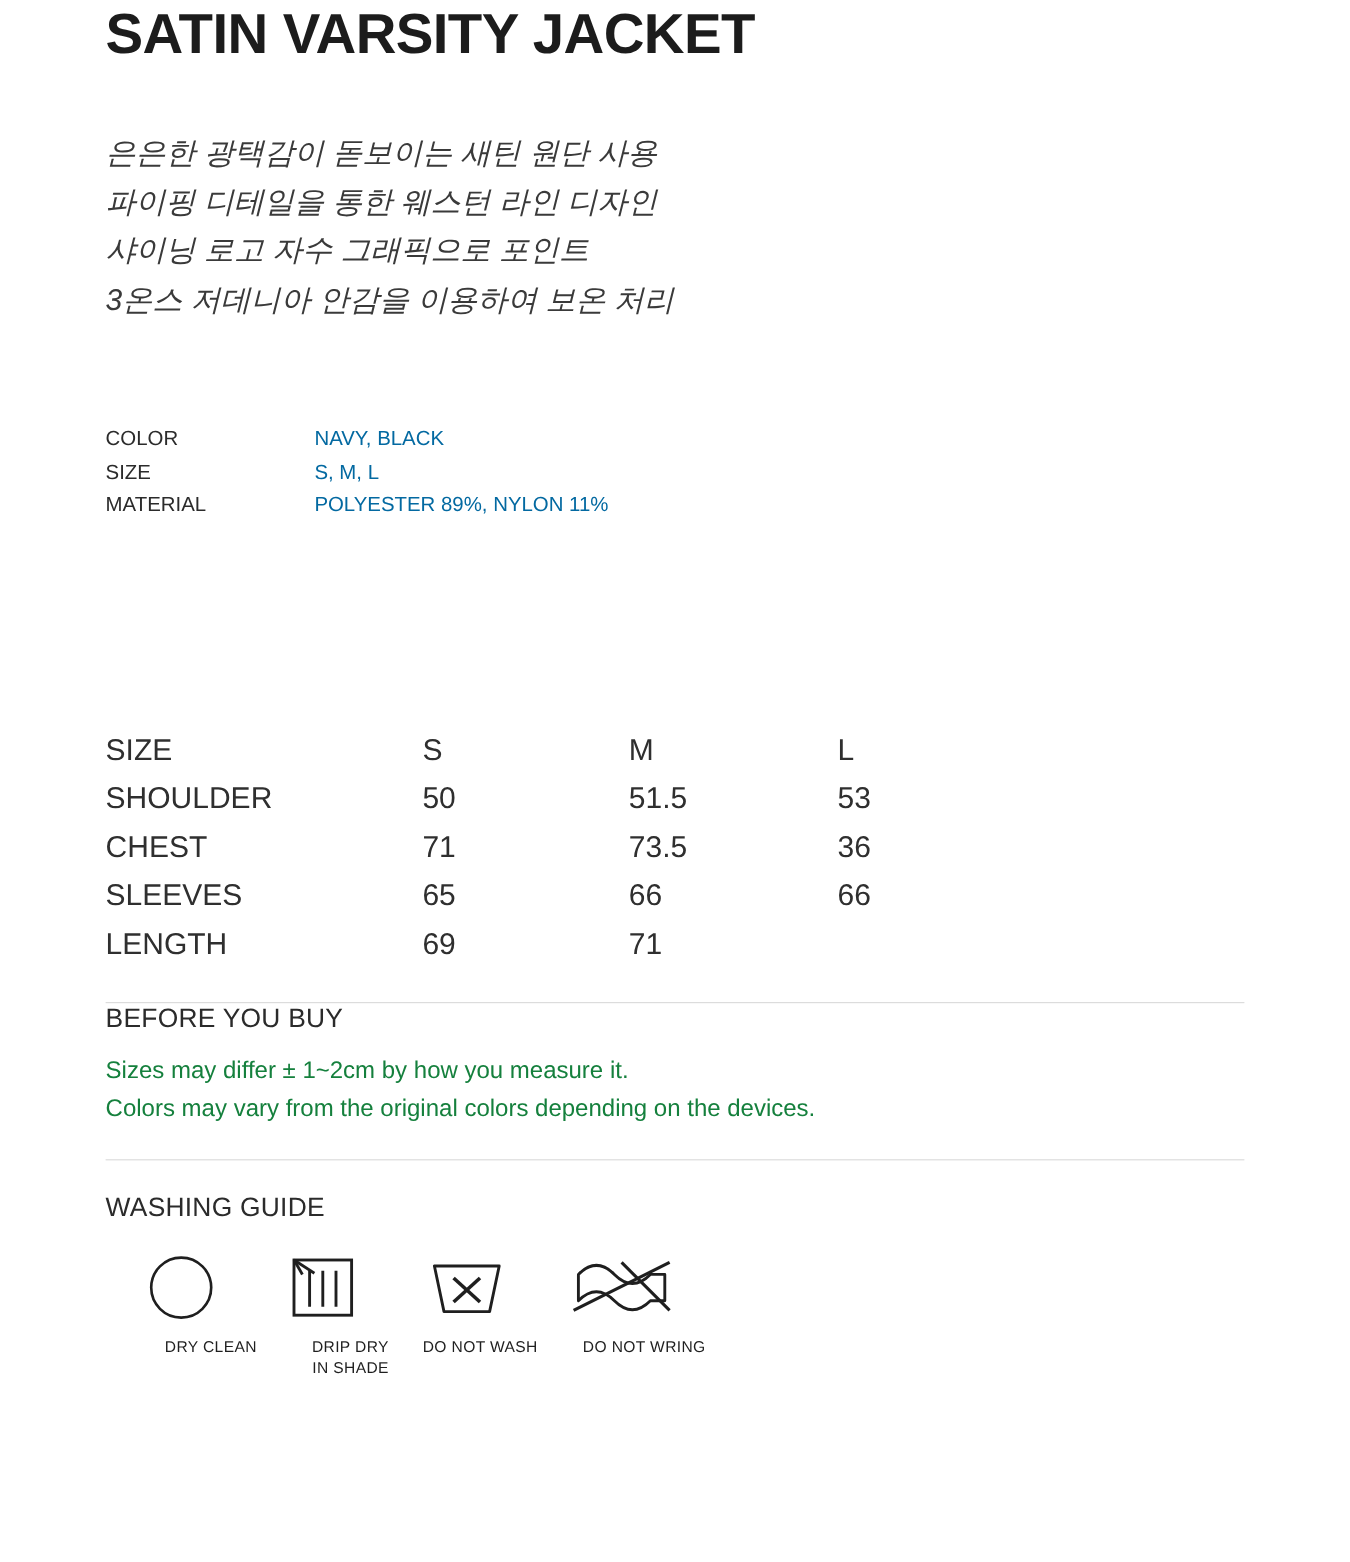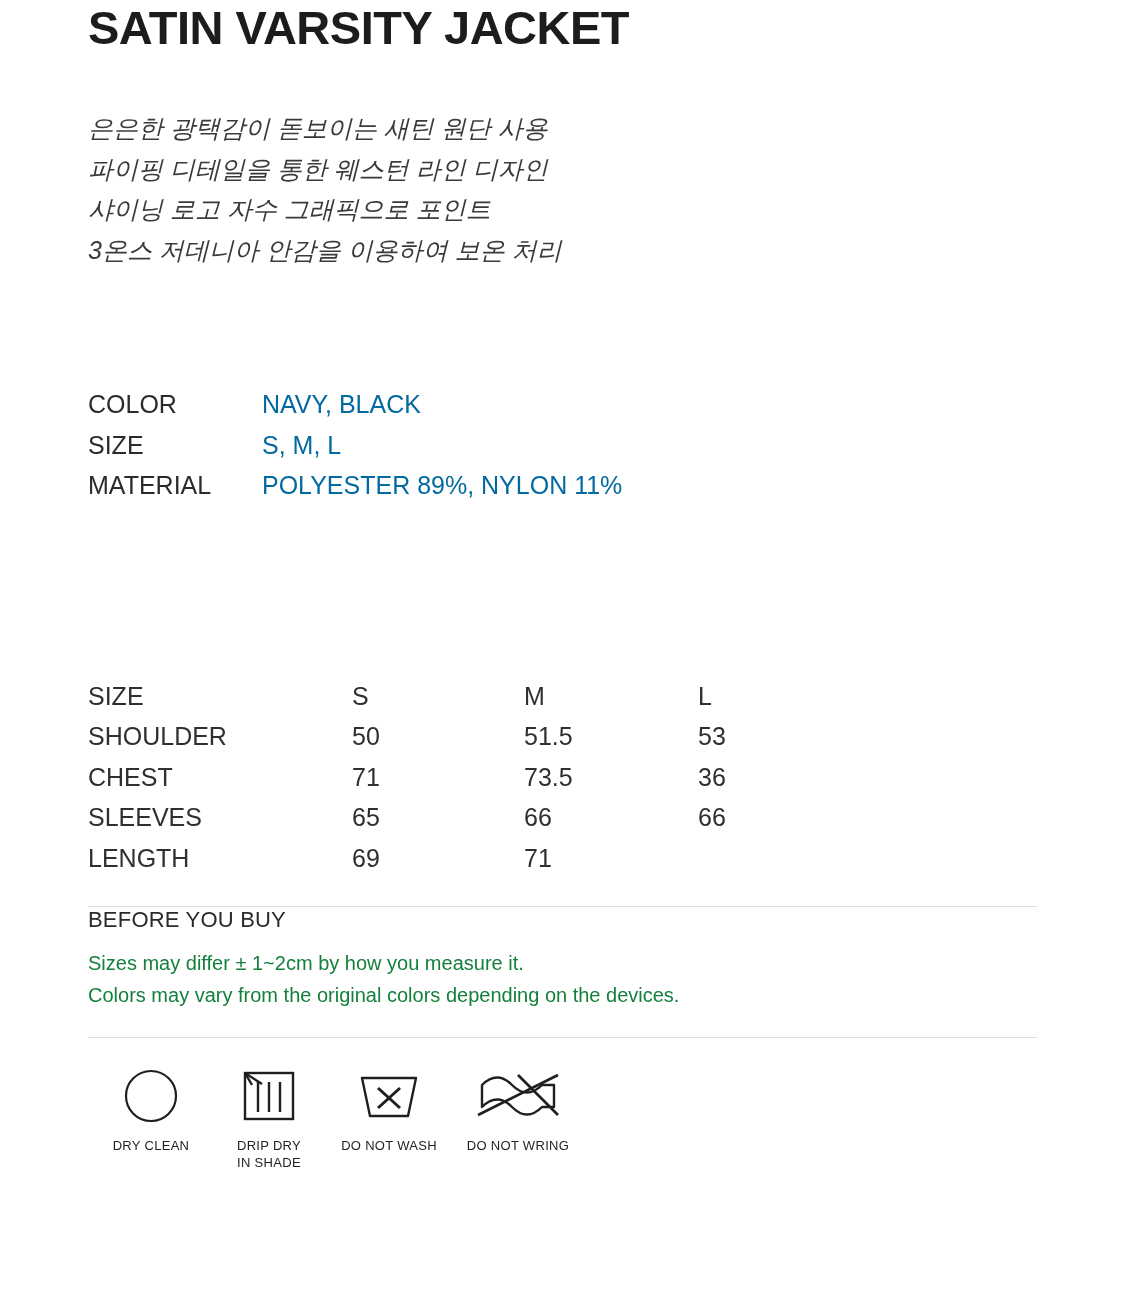--- a/index.html
+++ b/index.html
@@ -36,22 +36,22 @@
     font-size: 25px;
     line-height: 1.62;
     color: #3a3a3a;
     font-weight: 400;
     font-style: italic;
   }
   .desc div { white-space: pre; }
 
   
   .spec {
-    margin-top: 114px;
-    font-size: 25px;
+    margin-top: 82px;
+    font-size: 17px;
     color: #2f2f2f;
   }
   .spec-row {
     display: flex;
     align-items: baseline;
     line-height: 1.62;
   }
   .spec-label {
     width: 174px;
     flex: 0 0 174px;
@@ -105,21 +105,21 @@
     font-size: 22px;
     color: #2b2b2b;
     letter-spacing: 0.2px;
   }
   .icons {
     margin-top: 22px;
     display: flex;
     align-items: flex-start;
   }
   .icon-cell {
-    text-align: center;
+    text-align: right;
   }
   .icon-box {
     height: 64px;
     display: flex;
     align-items: center;
     justify-content: center;
   }
   .icon-label {
     margin-top: 10px;
     font-size: 13px;
@@ -201,20 +201,21 @@
     <div class="section-head">BEFORE YOU BUY</div>
     <div class="section-body">
       <div>Sizes may differ  ± 1~2cm by how you measure it.</div>
       <div>Colors may vary from the original colors depending on the devices.</div>
     </div>
   </div>
 
   <hr class="divider" style="margin-top:26px;">
 
   <div class="wash-wrap">
+    <div class="wash-head">WASHING GUIDE</div>
 
     <div class="icons">
 
       <div class="icon-cell cell-dryclean">
         <div class="icon-box">
           <svg width="56" height="56" viewBox="0 0 56 56" aria-hidden="true">
             <circle cx="28" cy="28" r="25" fill="none" stroke="#1f1f1f" stroke-width="2.2"></circle>
           </svg>
         </div>
         <div class="icon-label">DRY CLEAN</div>

